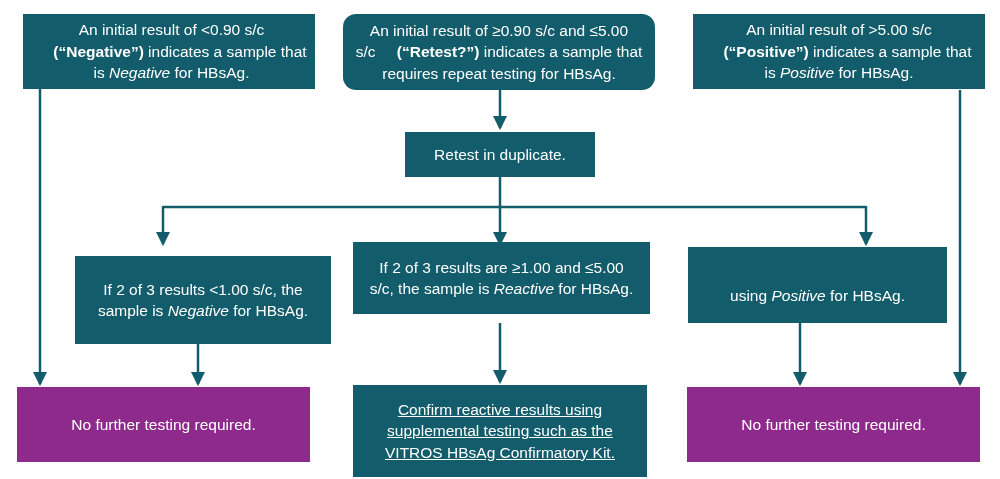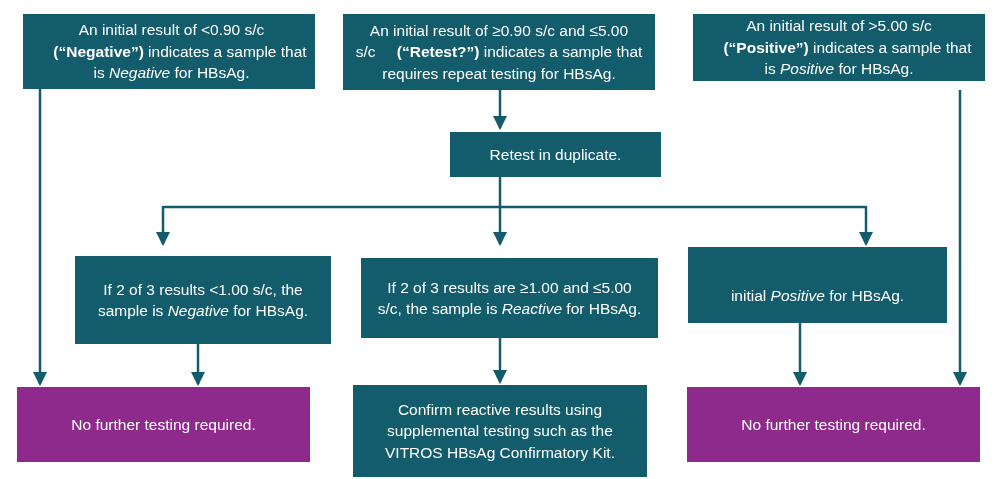--- a/index.html
+++ b/index.html
@@ -62,43 +62,43 @@
     <line x1="960" y1="90" x2="960" y2="384" marker-end="url(#arrowhead)"></line>
     <line x1="198" y1="325" x2="198" y2="384" marker-end="url(#arrowhead)"></line>
     <line x1="500" y1="323" x2="500" y2="382" marker-end="url(#arrowhead)"></line>
     <line x1="800" y1="323" x2="800" y2="384" marker-end="url(#arrowhead)"></line>
   </svg>
 
   <div class="node teal" style="left:23px; top:14px; width:292px; height:75px;padding-left:13px;">
       <span><span>An initial result of &lt;0.90 s/c</span><br><span class="b">(“Negative”)</span><span> indicates a sample that</span><br><span>is </span><span class="i">Negative</span><span> for HBsAg.</span></span>
     </div>
 
-  <div class="node teal" style="left:343px; top:14px; width:312px; height:76px;">
+  <div class="node teal" style="left:343px; top:14px; width:312px; height:76px;border-radius:13px;">
       <span><span>An initial result of ≥0.90 s/c and ≤5.00</span><br><span>s/c </span><span class="b">(“Retest?”)</span><span> indicates a sample that</span><br><span>requires repeat testing for HBsAg.</span></span>
     </div>
 
-  <div class="node teal" style="left:693px; top:14px; width:292px; height:67px;">
+  <div class="node teal" style="left:693px; top:14px; width:292px; height:75px;">
       <span><span>An initial result of &gt;5.00 s/c</span><br><span class="b">(“Positive”)</span><span> indicates a sample that</span><br><span>is </span><span class="i">Positive</span><span> for HBsAg.</span></span>
     </div>
 
-  <div class="node teal" style="left:405px; top:132px; width:211px; height:45px;margin-left:45px;">Retest in duplicate.</div>
+  <div class="node teal" style="left:405px; top:132px; width:190px; height:45px;">Retest in duplicate.</div>
 
   <div class="node teal" style="left:75px; top:256px; width:256px; height:88px;justify-content:center;">
       <span><span>If 2 of 3 results &lt;1.00 s/c, the</span><br><span>sample is </span><span class="i">Negative</span><span> for HBsAg.</span></span>
     </div>
 
-  <div class="node teal" style="left:353px; top:258px; width:297px; height:80px;margin-left:8px;">
+  <div class="node teal" style="left:353px; top:242px; width:297px; height:72px;">
       <span><span>If 2 of 3 results are ≥1.00 and ≤5.00</span><br><span>s/c, the sample is </span><span class="i">Reactive</span><span> for HBsAg.</span></span>
     </div>
 
   <div class="node teal" style="left:688px; top:247px; width:259px; height:76px;">
-      <span><br><span>initial </span><span class="i">Positive</span><span> for HBsAg.</span></span>
+      <span><br><span>using </span><span class="i">Positive</span><span> for HBsAg.</span></span>
     </div>
 
   <div class="node purple" style="left:17px; top:387px; width:293px; height:75px;">No further testing required.</div>
 
-  <div class="node teal" style="left:353px; top:385px; width:294px; height:92px;">
+  <div class="node teal" style="left:353px; top:385px; width:294px; height:92px;text-decoration:underline;">
       <span><span>Confirm reactive results using</span><br><span>supplemental testing such as the</span><br><span>VITROS HBsAg Confirmatory Kit.</span></span>
     </div>
 
   <div class="node purple" style="left:687px; top:387px; width:293px; height:75px;">No further testing required.</div>
 
 </div>
 
 </body></html>

